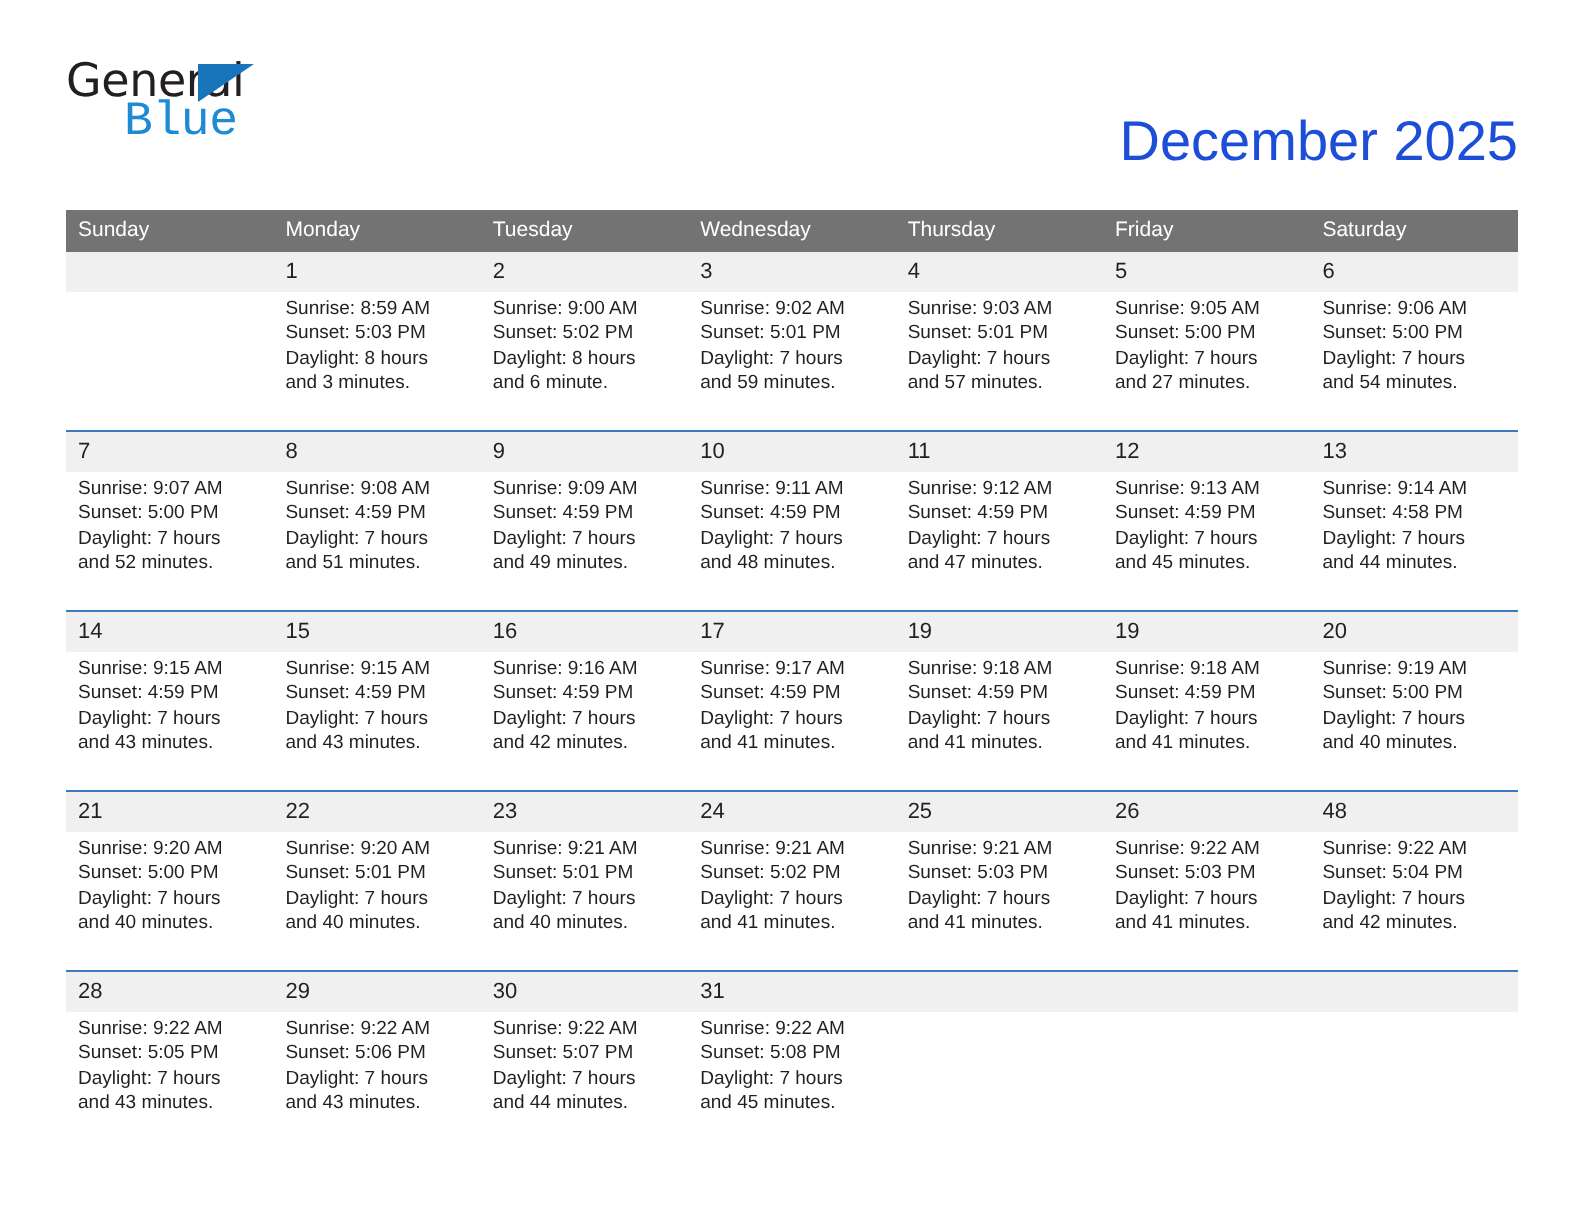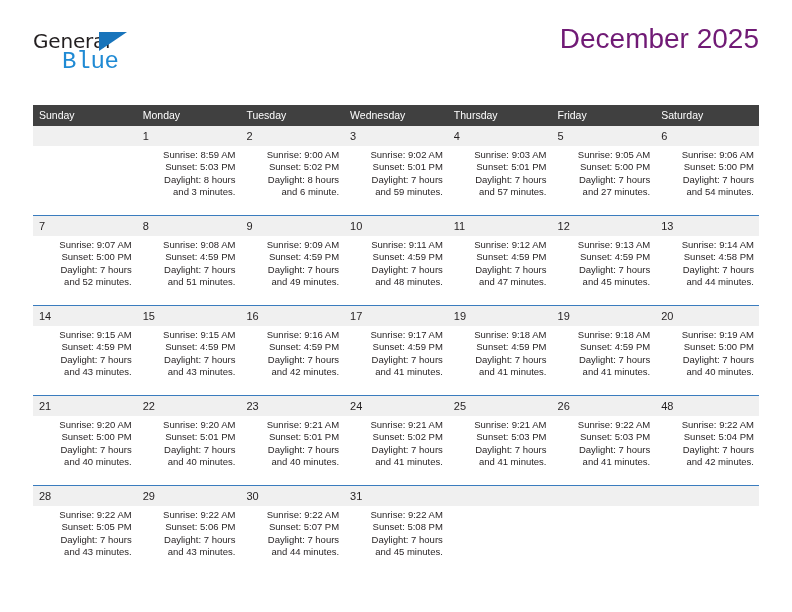--- a/index.html
+++ b/index.html
@@ -33,21 +33,21 @@
     position: absolute;
     left: 0;
     top: 8px;
     width: 130px;
     height: 50px;
   }
   .logo-general {
     position: absolute;
     left: 0;
     top: 0;
-    font-size: 20px;
+    font-size: 23px;
     letter-spacing: -0.2px;
     color: #231f20;
     font-family: "DejaVu Sans", sans-serif;
     line-height: 22px;
   }
   .logo-tri {
     position: absolute;
     left: 66px;
     top: 2px;
     width: 0;
@@ -66,23 +66,24 @@
     line-height: 22px;
   }
   .title-block {
     position: absolute;
     right: 0;
     top: 0;
     text-align: right;
   }
   .cal-title {
     font-size: 28px;
-    color: #701a75;
+    color: #1d4ed8;
     line-height: 34px;
     white-space: nowrap;
+    margin-top: 32px;
   }
   .cal-subtitle {
     font-size: 15px;
     color: #231f20;
     line-height: 22px;
     margin-top: 5px;
     white-space: nowrap;
   }
 
   
@@ -91,21 +92,21 @@
     left: 33px;
     top: 105px;
     width: 726px;
   }
   table.cal {
     border-collapse: collapse;
     width: 726px;
     table-layout: fixed;
   }
   table.cal th {
-    background: #404040;
+    background: #737373;
     color: #ffffff;
     font-size: 10.5px;
     font-weight: normal;
     text-align: left;
     padding: 4px 0 4px 6px;
     height: 13px;
     line-height: 13px;
   }
   td.daycell {
     vertical-align: top;
@@ -125,21 +126,20 @@
     height: 14px;
   }
   td.empty .daynum {
     background: #f0f0f0;
   }
   .details {
     padding: 3px 5px 0 6px;
     font-size: 9.5px;
     line-height: 12.4px;
     color: #231f20;
-    text-align: right;
   }
   .details div {
     white-space: nowrap;
   }
   td.empty .details {
     visibility: hidden;
   }
 </style>
 </head>
 <body>

